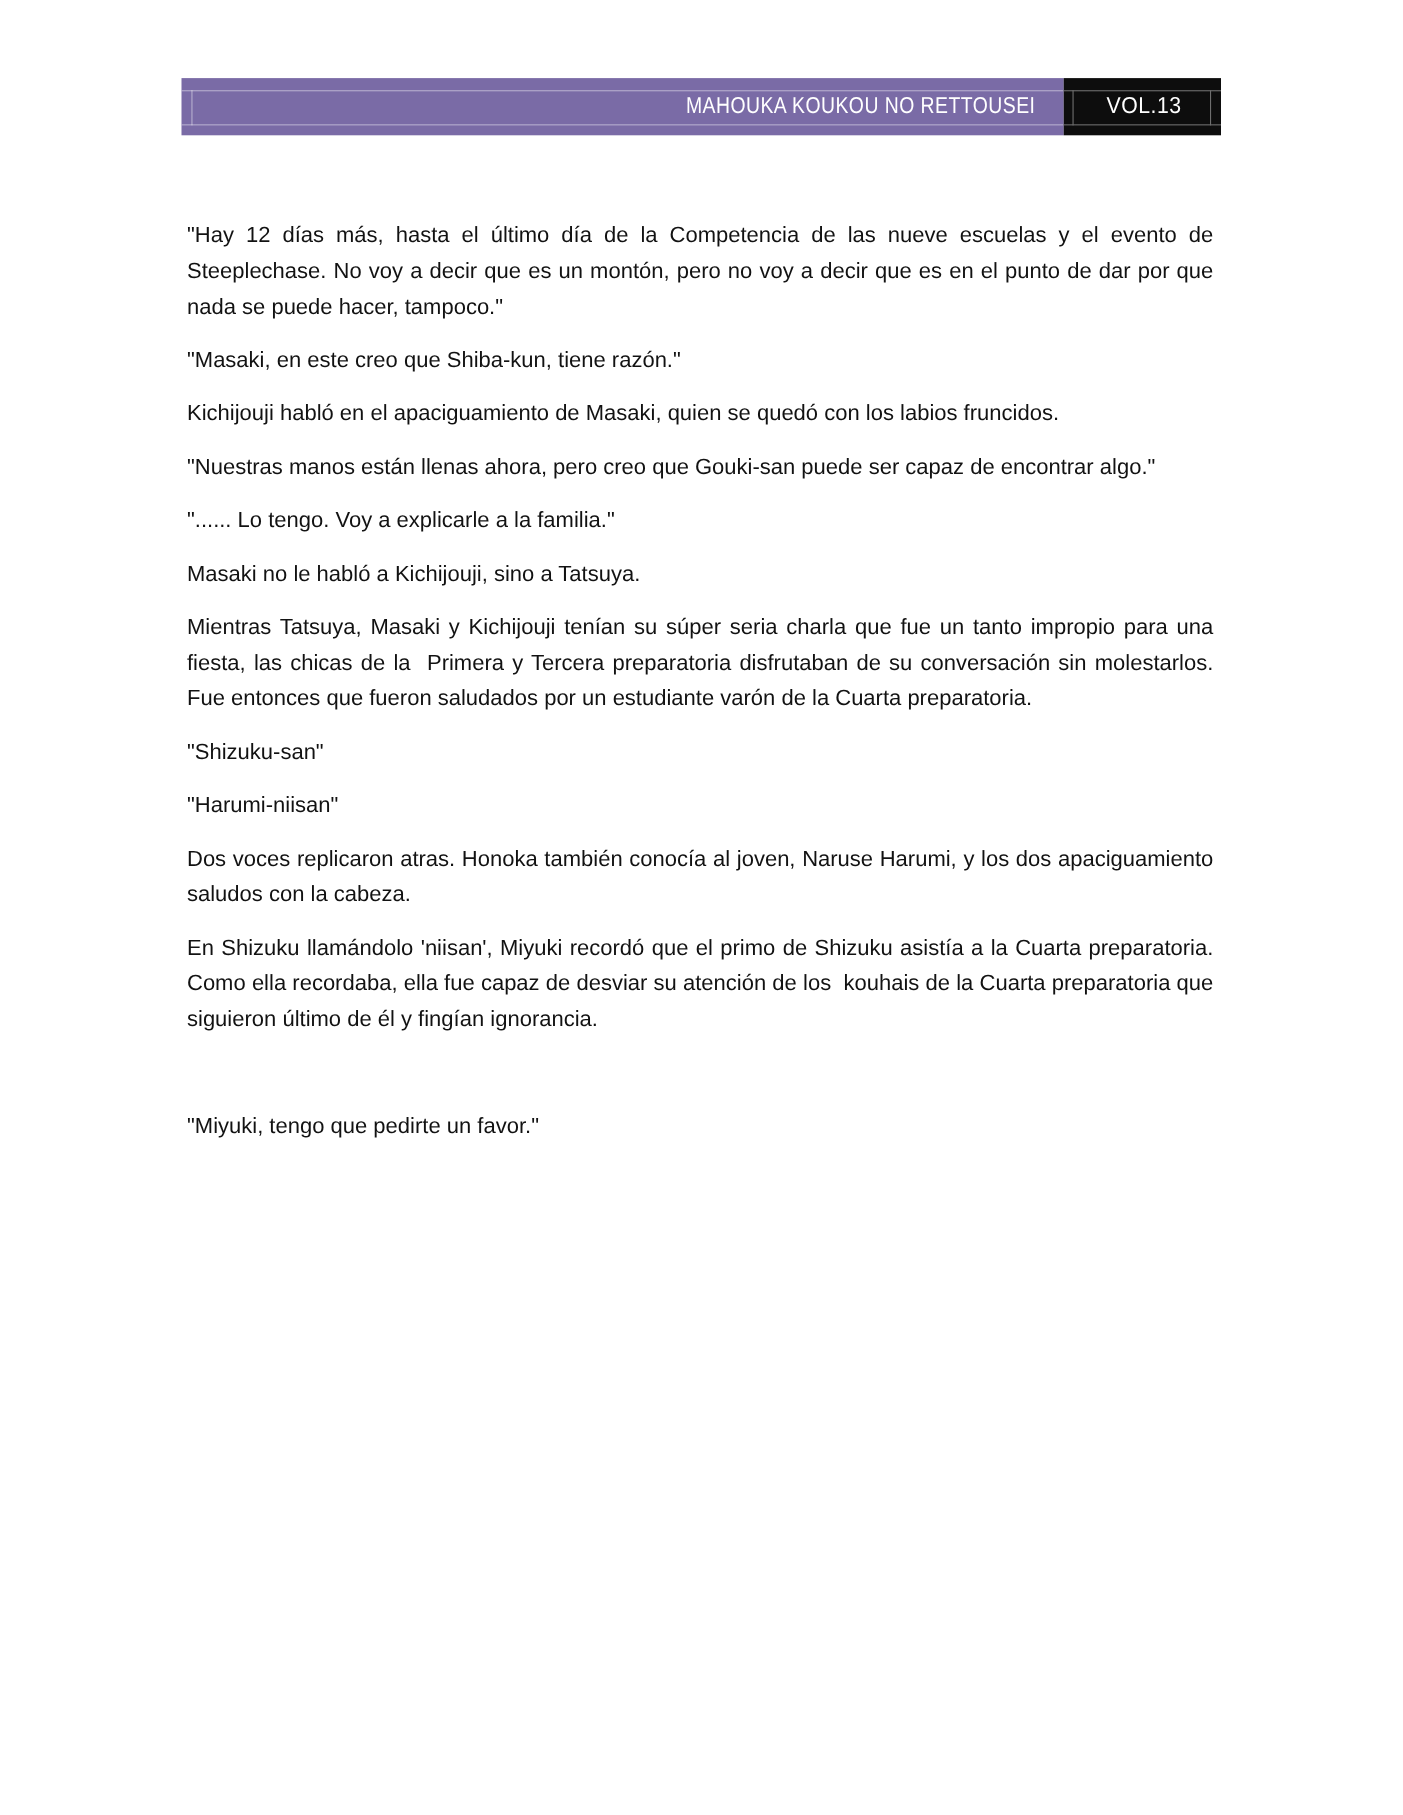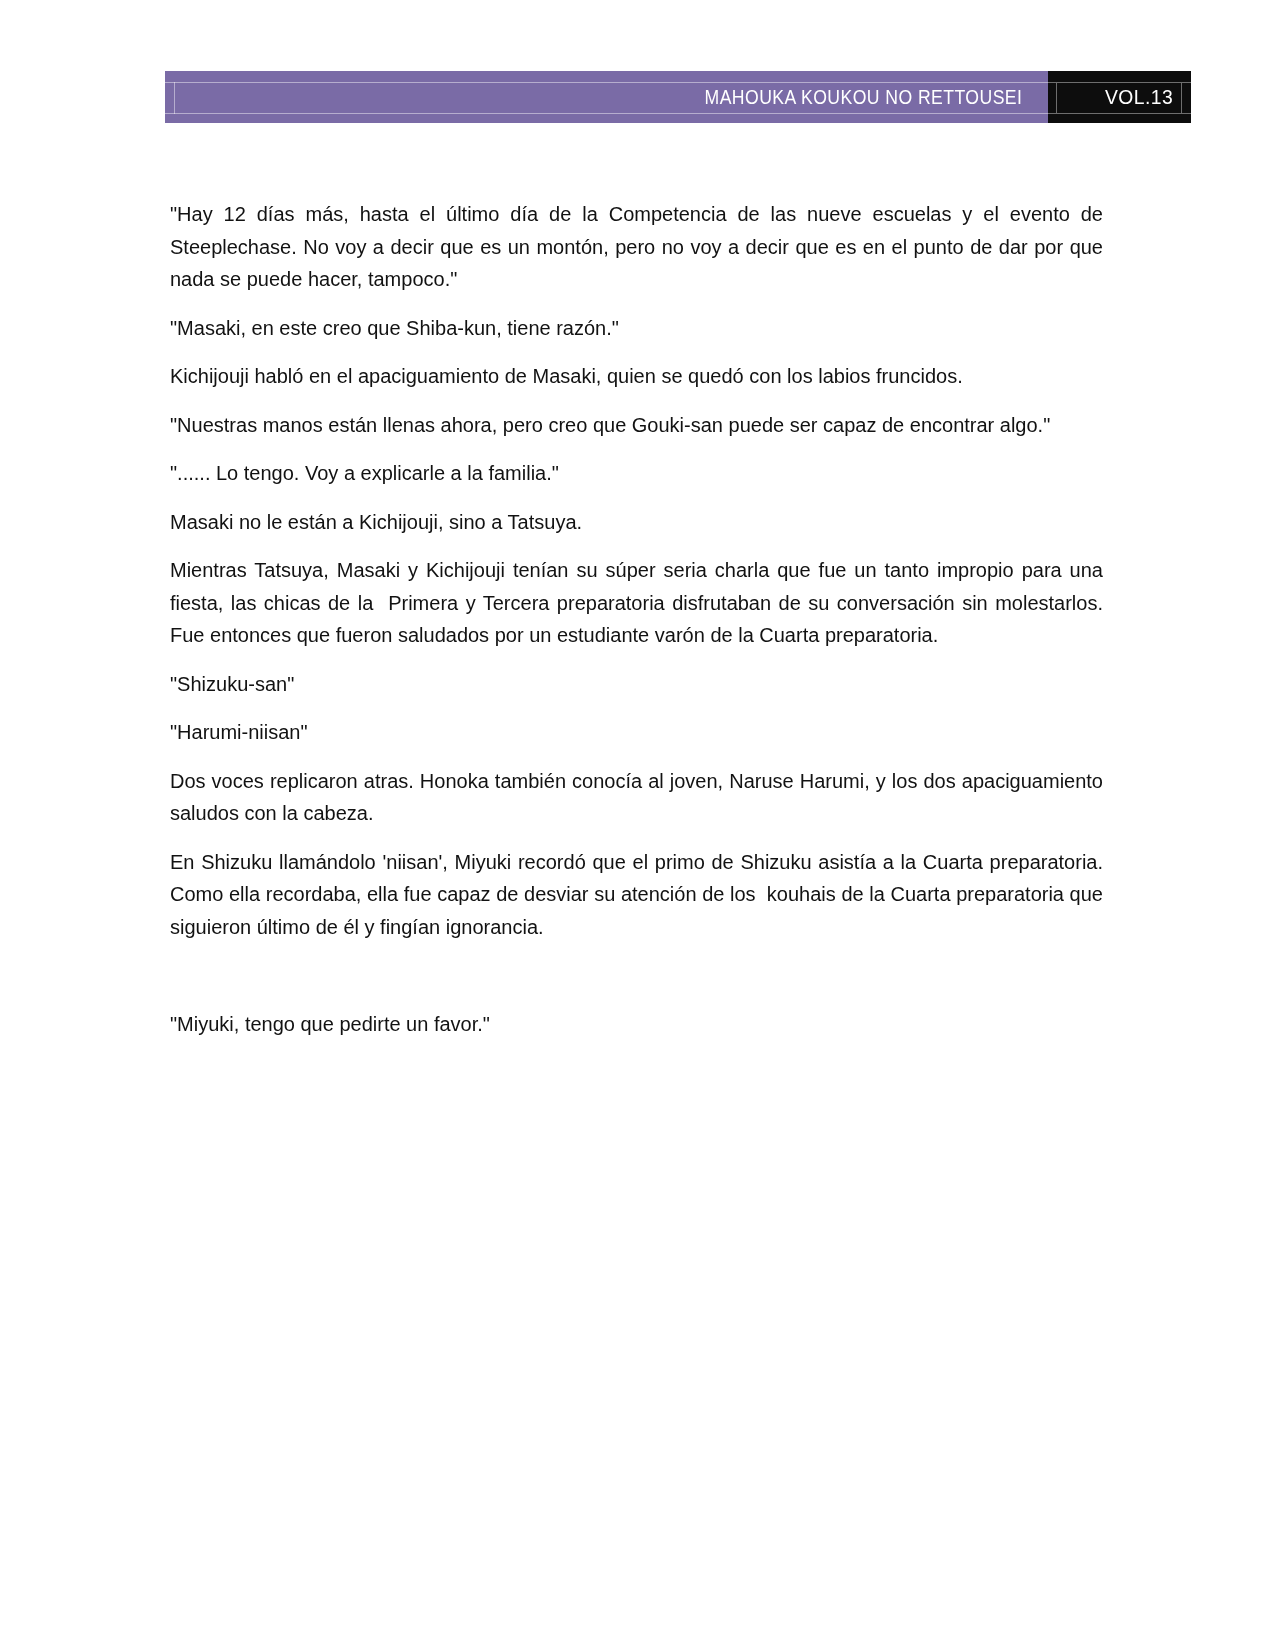--- a/index.html
+++ b/index.html
@@ -18,42 +18,42 @@
     height:1650px;
     background:#ffffff;
     overflow:hidden;
     font-family:"Liberation Sans","DejaVu Sans",sans-serif;
   }
   
   .bar{
     position:absolute;
     left:165px;
     top:71px;
-    width:1026px;
+    width:945px;
     height:52px;
     display:flex;
   }
   .bar-purple{
     position:relative;
     flex:1;
     background:var(--bar);
     display:flex;
     align-items:center;
     justify-content:flex-end;
     padding-right:26px;
     overflow:hidden;
   }
   .bar-black{
     position:relative;
     width:143px;
     background:var(--vol-bg);
     display:flex;
     align-items:center;
-    justify-content:flex-end;
-    padding-right:18px;
+    justify-content:center;
+    padding-right:3px;
     overflow:hidden;
   }
   .hline{position:absolute;left:0;right:0;height:1px;}
   .hline.t{top:11px;}
   .hline.b{bottom:9px;}
   .bar-purple .hline{background:var(--bar-line);}
   .bar-black .hline{background:var(--vol-line);}
   .vline{position:absolute;top:11px;bottom:9px;width:1px;}
   .bar-purple .vline{left:9px;background:var(--bar-line);}
   .bar-black .vline.l{left:8px;background:var(--vol-line);}
@@ -112,21 +112,21 @@
       <span class="vol-label">VOL.13</span>
     </div>
   </div>
 
   <div class="content">
       <p class="para">"Hay 12 días más, hasta el último día de la Competencia de las nueve escuelas y el evento de Steeplechase. No voy a decir que es un montón, pero no voy a decir que es en el punto de dar por que nada se puede hacer, tampoco."</p>
       <p class="para">"Masaki, en este creo que Shiba-kun, tiene razón."</p>
       <p class="para">Kichijouji habló en el apaciguamiento de Masaki, quien se quedó con los labios fruncidos.</p>
       <p class="para">"Nuestras manos están llenas ahora, pero creo que Gouki-san puede ser capaz de encontrar algo."</p>
       <p class="para">"...... Lo tengo. Voy a explicarle a la familia."</p>
-      <p class="para">Masaki no le están a Kichijouji, sino a Tatsuya.</p>
+      <p class="para">Masaki no le habló a Kichijouji, sino a Tatsuya.</p>
       <p class="para">Mientras Tatsuya, Masaki y Kichijouji tenían su súper seria charla que fue un tanto impropio para una fiesta, las chicas de la  Primera y Tercera preparatoria disfrutaban de su conversación sin molestarlos. Fue entonces que fueron saludados por un estudiante varón de la Cuarta preparatoria.</p>
       <p class="para">"Shizuku-san"</p>
       <p class="para">"Harumi-niisan"</p>
       <p class="para">Dos voces replicaron atras. Honoka también conocía al joven, Naruse Harumi, y los dos apaciguamiento saludos con la cabeza.</p>
       <p class="para">En Shizuku llamándolo 'niisan', Miyuki recordó que el primo de Shizuku asistía a la Cuarta preparatoria. Como ella recordaba, ella fue capaz de desviar su atención de los  kouhais de la Cuarta preparatoria que siguieron último de él y fingían ignorancia.</p>
       <p class="para empty"></p>
       <p class="para">"Miyuki, tengo que pedirte un favor."</p>
     </div>
 
 </div>

